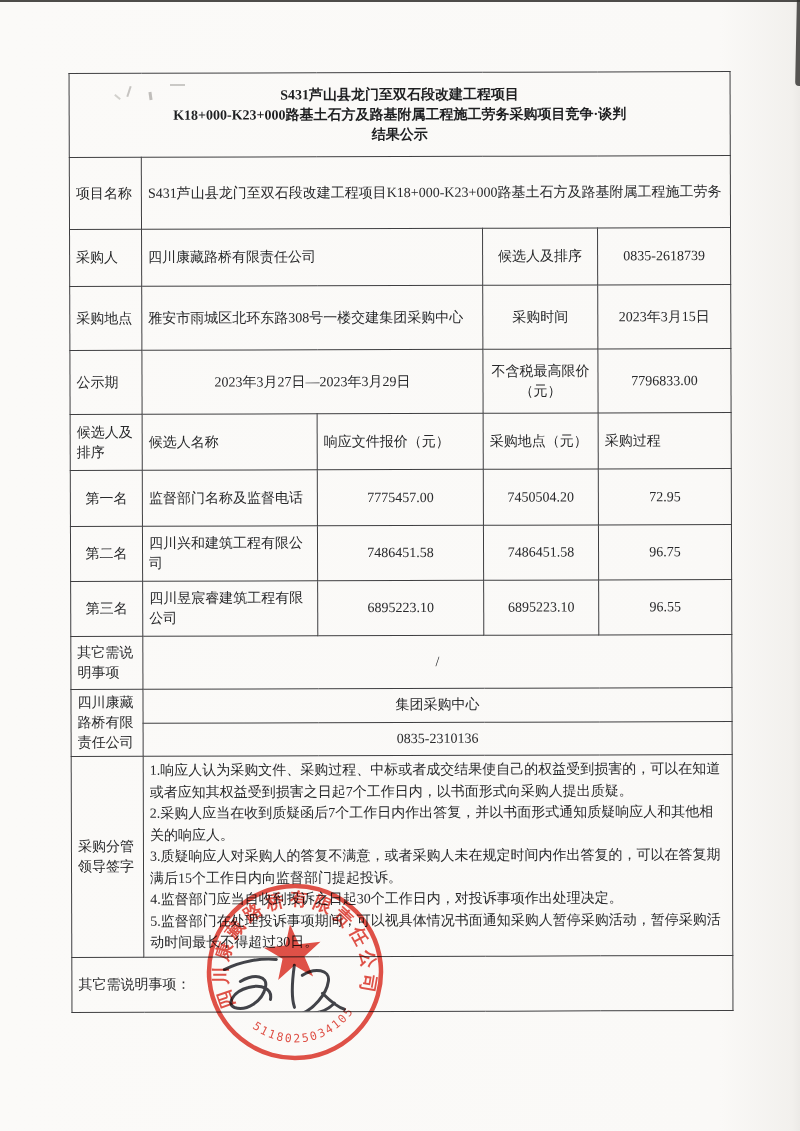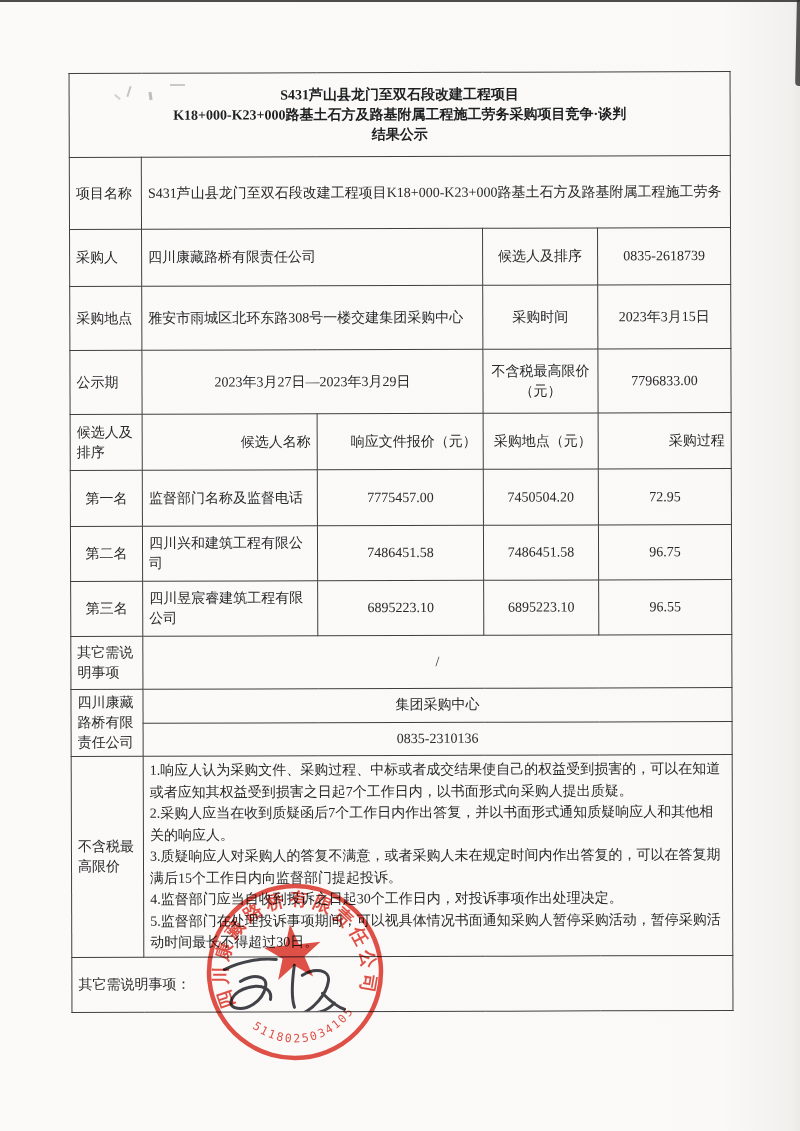--- a/index.html
+++ b/index.html
@@ -24,21 +24,21 @@
     border:1.6px solid #3f3f41;
     padding:3px 6px;vertical-align:middle;
     font-size:14px;line-height:20px;
     overflow:hidden;word-break:break-all;
   }
   td.title-cell{
     text-align:center;font-weight:bold;font-size:17.5px;line-height:27px;
     color:#1e1f21;padding:2px 4px;
   }
   td.lbl{padding-left:4px;text-align:left;}
-  td.lbl-c, .t-center{text-align:right;}
+  td.lbl-c, .t-center{text-align:left;}
   td.val-l{text-align:left;}
   td.val-c{text-align:center;}
   td.num{text-align:center;font-family:"Liberation Serif","DejaVu Serif",serif;}
   td.objection-cell{vertical-align:middle;padding:6px 8px;}
   .obj-item{font-size:14px;line-height:21.5px;text-align:left;}
   td.sign-cell{position:relative;text-align:left;padding-left:6px;font-size:14.5px;}
   .sig-wrap{position:absolute;left:138px;top:-22px;width:160px;height:100px;pointer-events:none;}
 
   .stamp{
     position:absolute;left:203px;top:880px;width:184px;height:184px;
@@ -138,21 +138,21 @@
 
     <tr style="height:33px">
       <td class="lbl" rowspan="2">四川康藏路桥有限责任公司</td>
       <td class="val-c" colspan="4">集团采购中心</td>
     </tr>
     <tr style="height:33px">
       <td class="num" colspan="4">0835-2310136</td>
     </tr>
 
     <tr style="height:200px">
-      <td class="lbl">不含税最高限价</td>
+      <td class="lbl">采购分管领导签字</td>
       <td class="objection-cell" colspan="4">
         <div class="obj-item">1.响应人认为采购文件、采购过程、中标或者成交结果使自己的权益受到损害的，可以在知道或者应知其权益受到损害之日起7个工作日内，以书面形式向采购人提出质疑。</div>
         <div class="obj-item">2.采购人应当在收到质疑函后7个工作日内作出答复，并以书面形式通知质疑响应人和其他相关的响应人。</div>
         <div class="obj-item">3.质疑响应人对采购人的答复不满意，或者采购人未在规定时间内作出答复的，可以在答复期满后15个工作日内向监督部门提起投诉。</div>
         <div class="obj-item">4.监督部门应当自收到投诉之日起30个工作日内，对投诉事项作出处理决定。</div>
         <div class="obj-item">5.监督部门在处理投诉事项期间，可以视具体情况书面通知采购人暂停采购活动，暂停采购活动时间最长不得超过30日。</div>
       </td>
     </tr>
 
     <tr style="height:55px">

